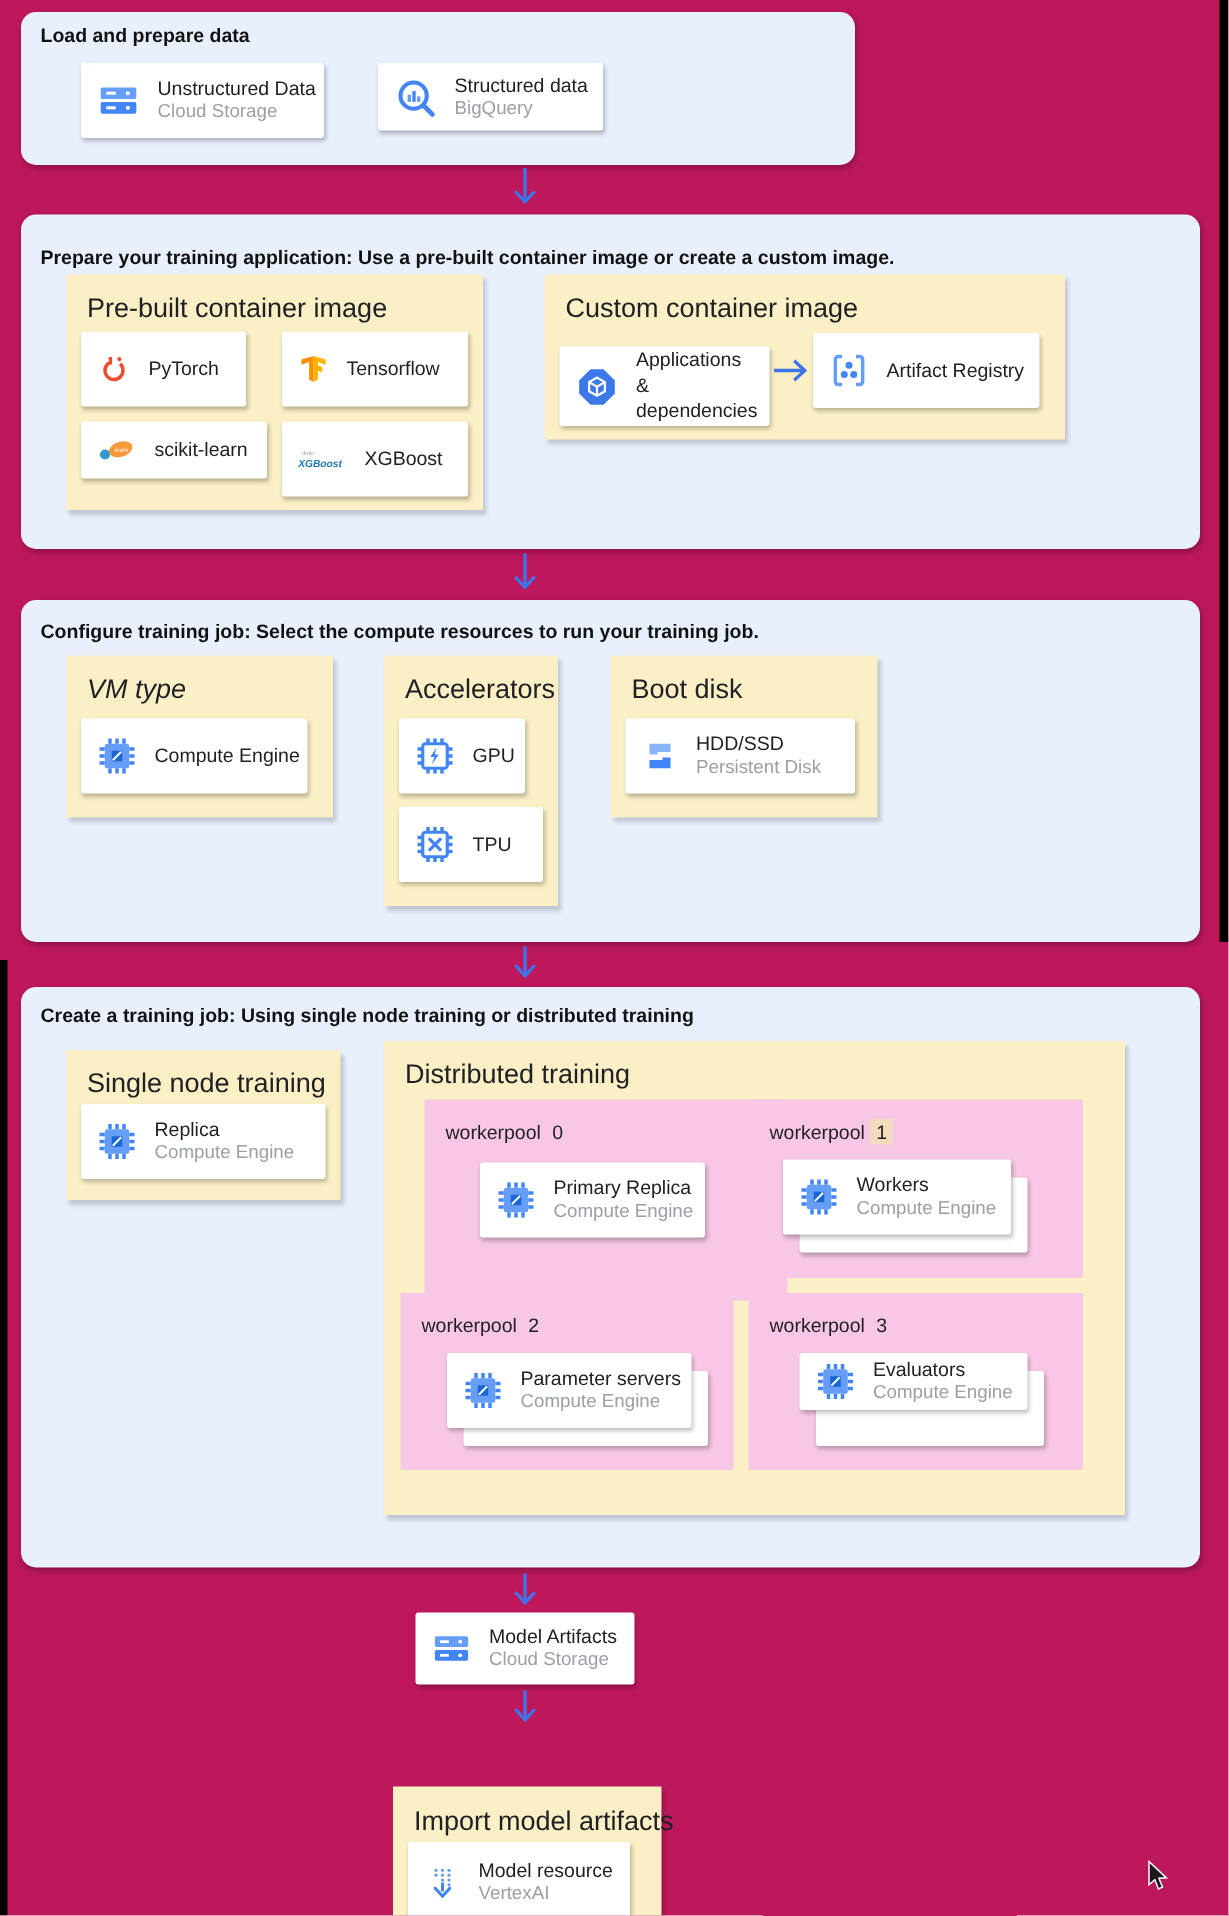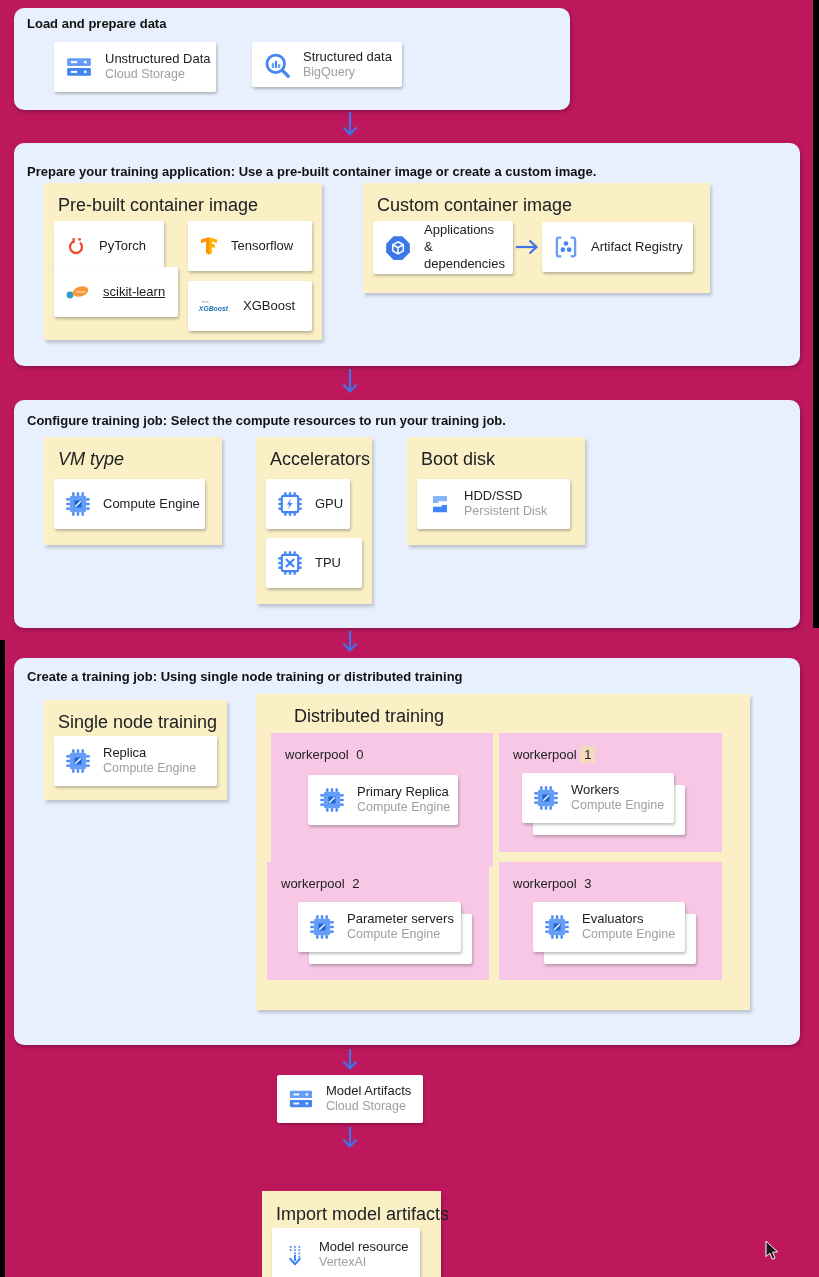--- a/index.html
+++ b/index.html
@@ -98,21 +98,21 @@
           <svg width="22" height="22" viewBox="0 0 24 24">
               <path fill="#FF8F00" d="M12 2.5 L3.2 5 V8.9 L8.8 6.9 V19.6 L12 21.5 Z"></path>
               <path fill="#FFB300" d="M12 2.5 L20.8 5 V8.9 L15.2 6.9 V9.4 L18.4 10.6 V14.4 L15.2 13.2 V19.6 L12 21.5 Z"></path>
             </svg>
         </span>
         <div class="tx">
             <div class="card-title">Tensorflow</div>
           </div>
       </div>
 
-      <div class="card" style="left:10px;top:84px;width:124px;height:50px;text-decoration:underline;">
+      <div class="card" style="left:10px;top:98px;width:124px;height:38px;">
         <span class="icon">
           <svg width="28" height="24" viewBox="0 0 28 24">
               <circle cx="6" cy="15" r="3.4" fill="#3499CD"></circle>
               <ellipse cx="16.5" cy="11.5" rx="8" ry="5" fill="#F89939" transform="rotate(-16 16.5 11.5)"></ellipse>
               <text x="12.5" y="13" font-size="4" font-style="italic" fill="#fff" font-family="Liberation Sans,sans-serif">learn</text>
             </svg>
         </span>
         <div class="tx">
             <div class="card-title">scikit-learn</div>
           </div>
@@ -127,21 +127,21 @@
         </span>
         <div class="tx">
             <div class="card-title">XGBoost</div>
           </div>
       </div>
     </div>
 
     <div class="ybox" style="left:349px;top:40px;width:347px;height:110px;">
       <div class="box-title" style="left:14px;top:12px;">Custom container image</div>
 
-      <div class="card" style="left:10px;top:38px;width:140px;height:53px;">
+      <div class="card" style="left:10px;top:48px;width:140px;height:53px;">
         <span class="icon">
           <svg width="30" height="30" viewBox="0 0 24 24">
               <polygon points="8.5,2.5 15.5,2.5 21.5,8.5 21.5,15.5 15.5,21.5 8.5,21.5 2.5,15.5 2.5,8.5" fill="#3D78E8"></polygon>
               <path d="M12 7 l4.2 2.4 v4.9 L12 16.7 l-4.2 -2.4 V9.4 Z" fill="none" stroke="#fff" stroke-width="1.2"></path>
               <path d="M7.8 9.4 L12 11.8 L16.2 9.4 M12 11.8 V16.7" stroke="#fff" stroke-width="1.2" fill="none"></path>
             </svg>
         </span>
         <div class="tx">
             <div class="card-title" style="white-space:normal;line-height:1.3;">Applications &amp; dependencies</div>
           </div>
@@ -318,23 +318,23 @@
             </svg>
         </span>
         <div class="tx">
             <div class="card-title">Replica</div>
         <div class="card-sub">Compute Engine</div>
           </div>
       </div>
     </div>
 
     <div class="ybox" style="left:242px;top:36px;width:494px;height:316px;">
-      <div class="box-title" style="left:14px;top:12px;margin-left:24px;">Distributed training</div>
-
-      <div class="pink" style="left:15px;top:39px;width:222px;height:134px;">
+      <div class="box-title" style="left:14px;top:12px;">Distributed training</div>
+
+      <div class="pink" style="left:27px;top:39px;width:222px;height:134px;padding-left:20px;">
         <div class="pool-title" style="left:14px;top:14px;"><span>workerpool</span> <span class="num">0</span></div>
         <div class="card" style="left:37px;top:42px;width:150px;height:50px;">
           <span class="icon">
             <svg width="28" height="28" viewBox="0 0 24 24">
                 <g fill="#4285F4">
                   <rect x="7" y="2" width="2" height="3"></rect>
                   <rect x="11" y="2" width="2" height="3"></rect>
                   <rect x="15" y="2" width="2" height="3"></rect>
                   <rect x="7" y="19" width="2" height="3"></rect>
                   <rect x="11" y="19" width="2" height="3"></rect>
@@ -418,21 +418,21 @@
           <div class="tx">
               <div class="card-title">Parameter servers</div>
           <div class="card-sub">Compute Engine</div>
             </div>
         </div>
       </div>
 
       <div class="pink" style="left:243px;top:168px;width:223px;height:118px;">
         <div class="pool-title" style="left:14px;top:14px;"><span>workerpool</span> <span class="num">3</span></div>
         <div class="stack" style="left:45px;top:52px;width:152px;height:50px;"></div>
-        <div class="card" style="left:34px;top:40px;width:152px;height:50px;">
+        <div class="card" style="left:34px;top:40px;width:152px;height:38px;">
           <span class="icon">
             <svg width="28" height="28" viewBox="0 0 24 24">
                 <g fill="#4285F4">
                   <rect x="7" y="2" width="2" height="3"></rect>
                   <rect x="11" y="2" width="2" height="3"></rect>
                   <rect x="15" y="2" width="2" height="3"></rect>
                   <rect x="7" y="19" width="2" height="3"></rect>
                   <rect x="11" y="19" width="2" height="3"></rect>
                   <rect x="15" y="19" width="2" height="3"></rect>
                   <rect x="2" y="7" width="3" height="2"></rect>

